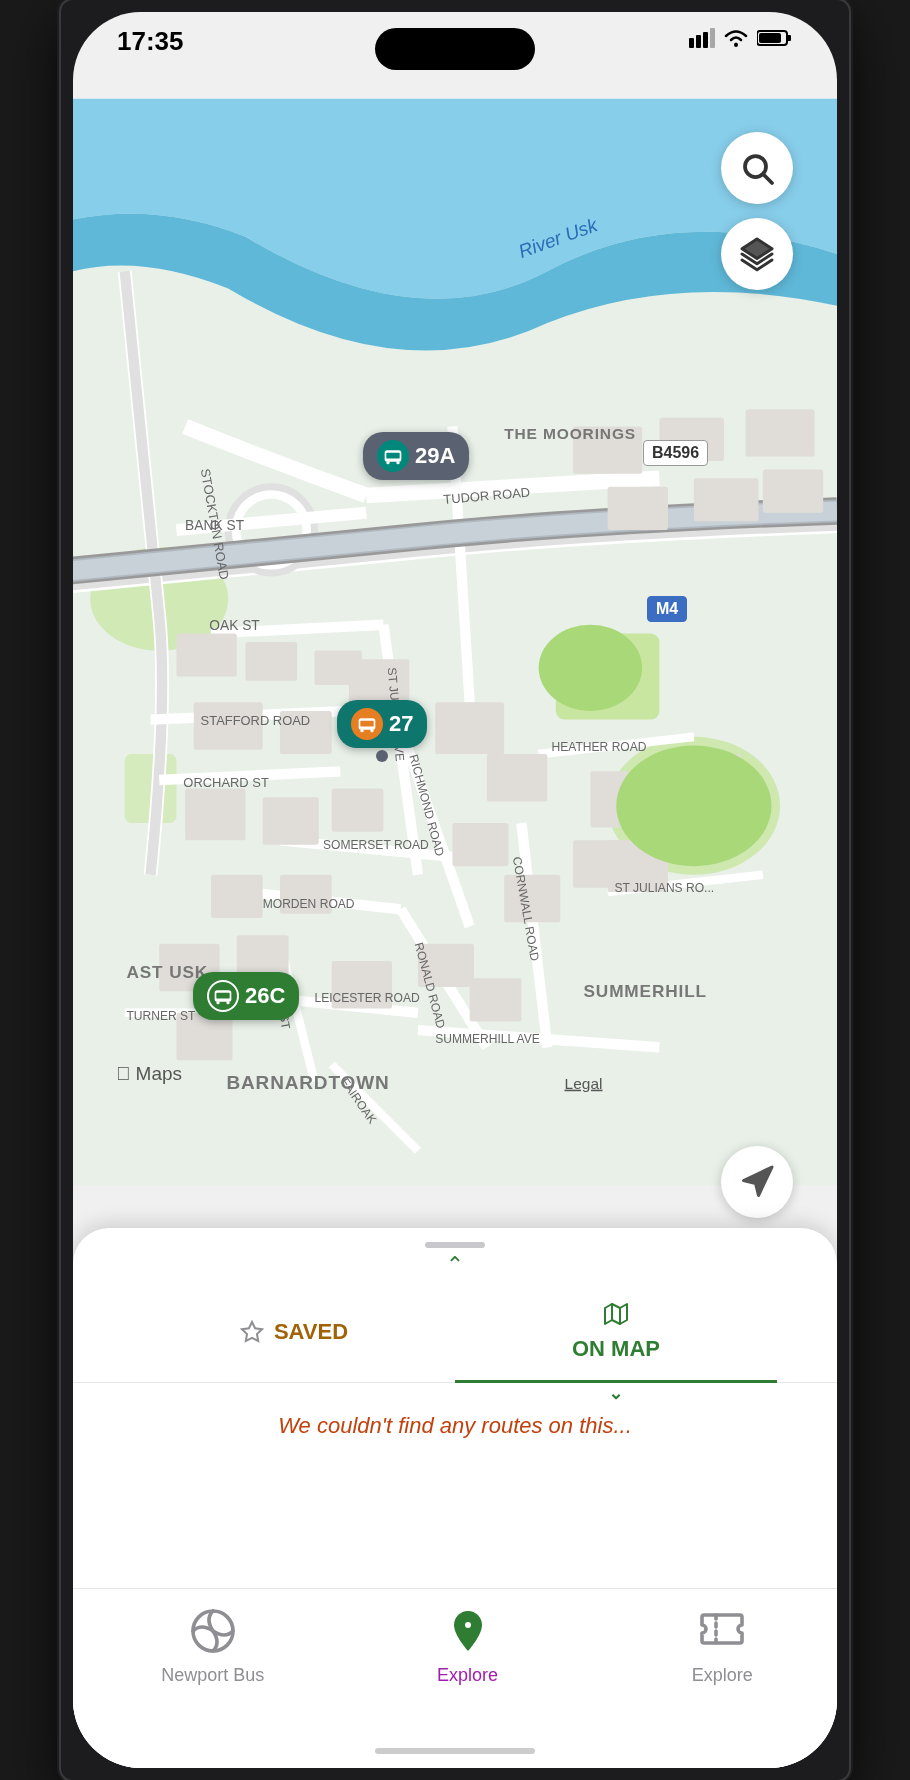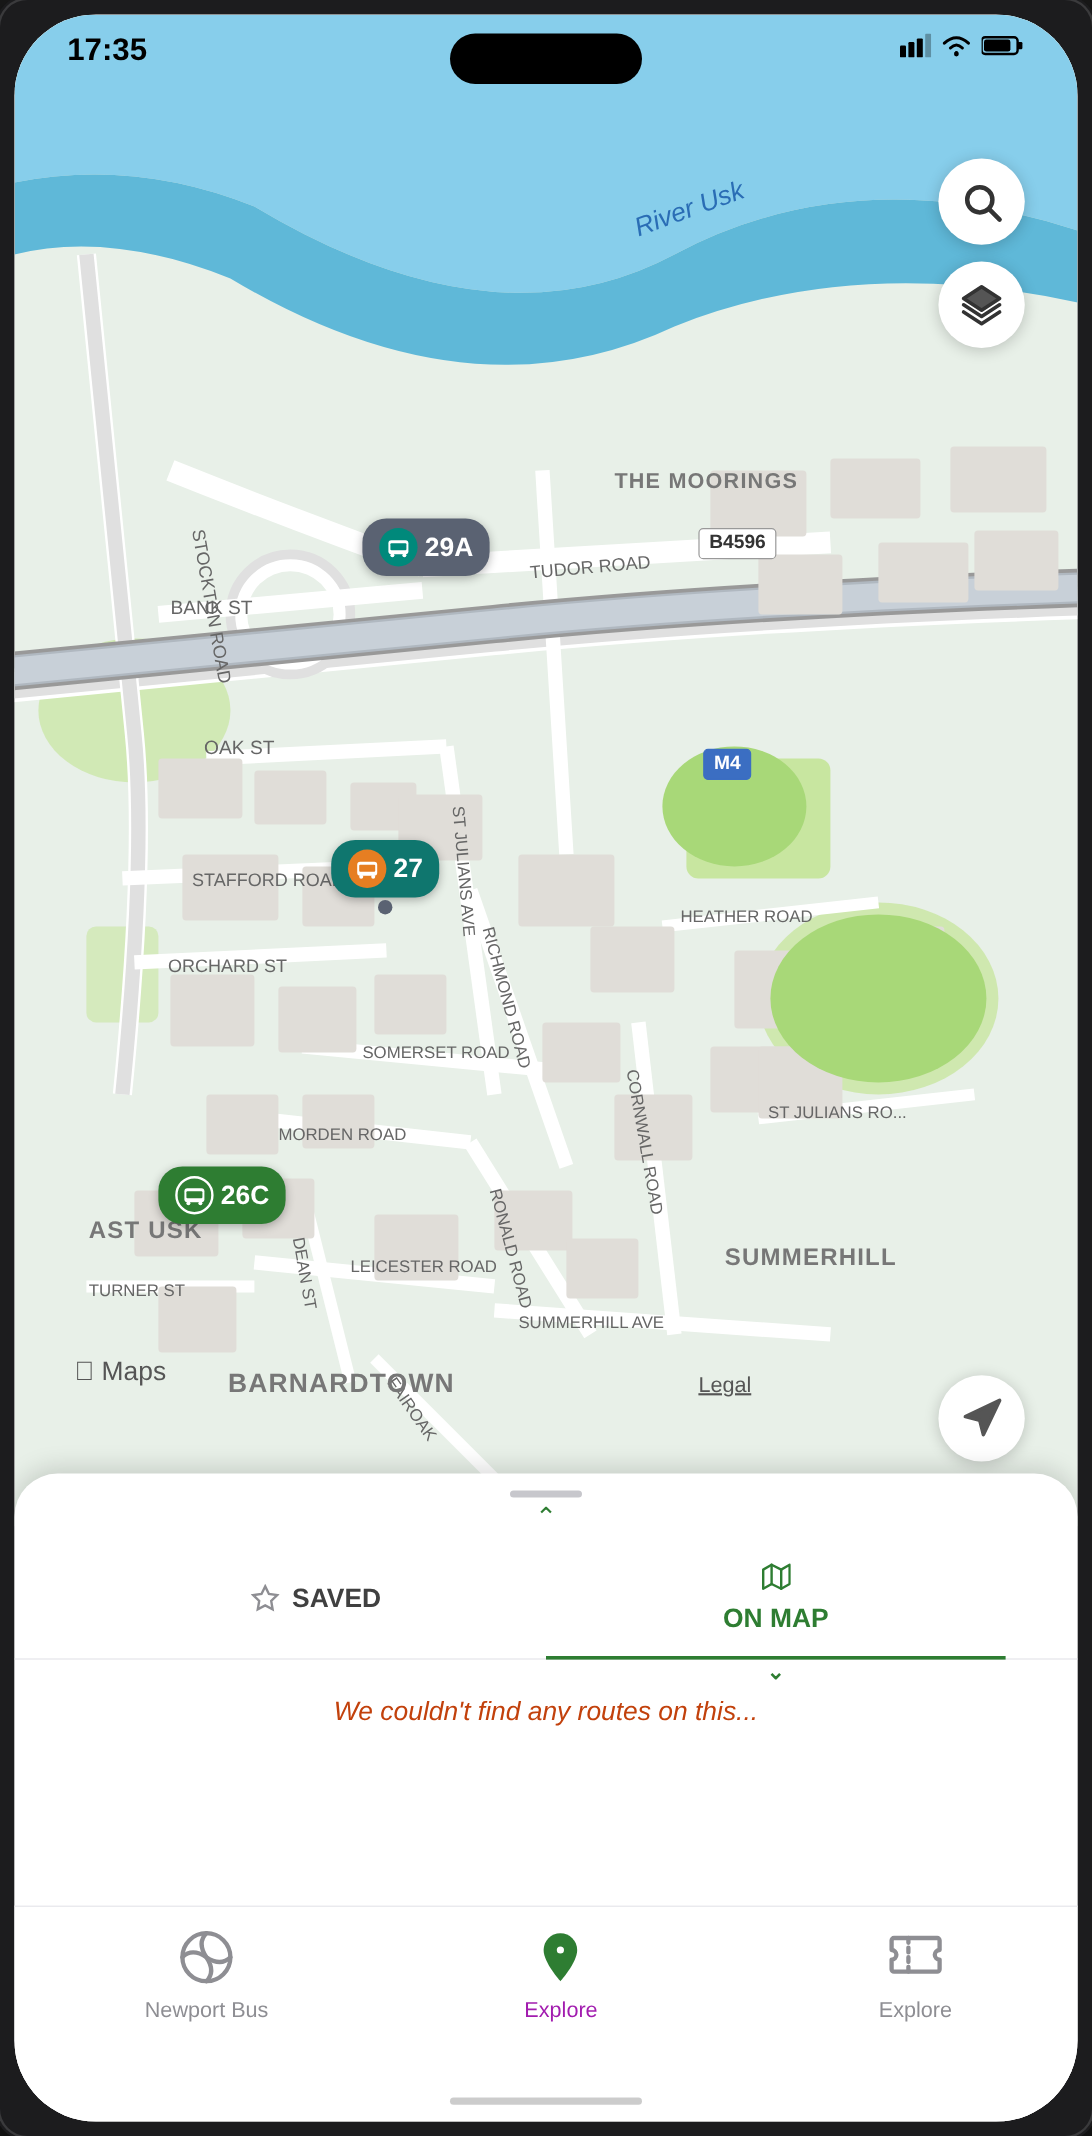--- a/index.html
+++ b/index.html
@@ -6,24 +6,24 @@
     body {
       background: #1a1a1a;
       display: flex;
       justify-content: center;
       align-items: center;
       min-height: 100vh;
       font-family: -apple-system, BlinkMacSystemFont, 'Helvetica Neue', Arial, sans-serif;
     }
 
     .phone-frame {
-      width: 910px;
+      width: 788px;
       height: 1780px;
       background: #1c1c1e;
-      border-radius: 23px;
+      border-radius: 12px;
       position: relative;
       box-shadow: 0 0 0 2px #3a3a3c, 0 0 0 4px #1c1c1e, 0 20px 60px rgba(0,0,0,0.8);
       overflow: hidden;
     }
 
     
     .phone-frame::before {
       content: '';
       position: absolute;
       left: -6px;
@@ -216,21 +216,21 @@
 
     .road-b4596 {
       top: 428px;
       left: 570px;
     }
 
     .road-m4 {
       background: #3b6ec2;
       color: #fff;
       border-color: #3b6ec2;
-      top: 612px;
+      top: 584px;
       left: 574px;
     }
 
     
     .bottom-sheet {
       position: absolute;
       bottom: 0;
       left: 0;
       right: 0;
       height: 540px;
@@ -257,21 +257,21 @@
 
     .sheet-tab {
       flex: 1;
       display: flex;
       align-items: center;
       justify-content: center;
       gap: 10px;
       padding-bottom: 20px;
       font-size: 22px;
       font-weight: 600;
-      color: #404040;
+      color: #a16207;
       cursor: pointer;
       position: relative;
     }
 
     .sheet-tab.active {
       color: #2e7d32;
       flex-direction: column;
     }
 
     .sheet-tab.active::after {

